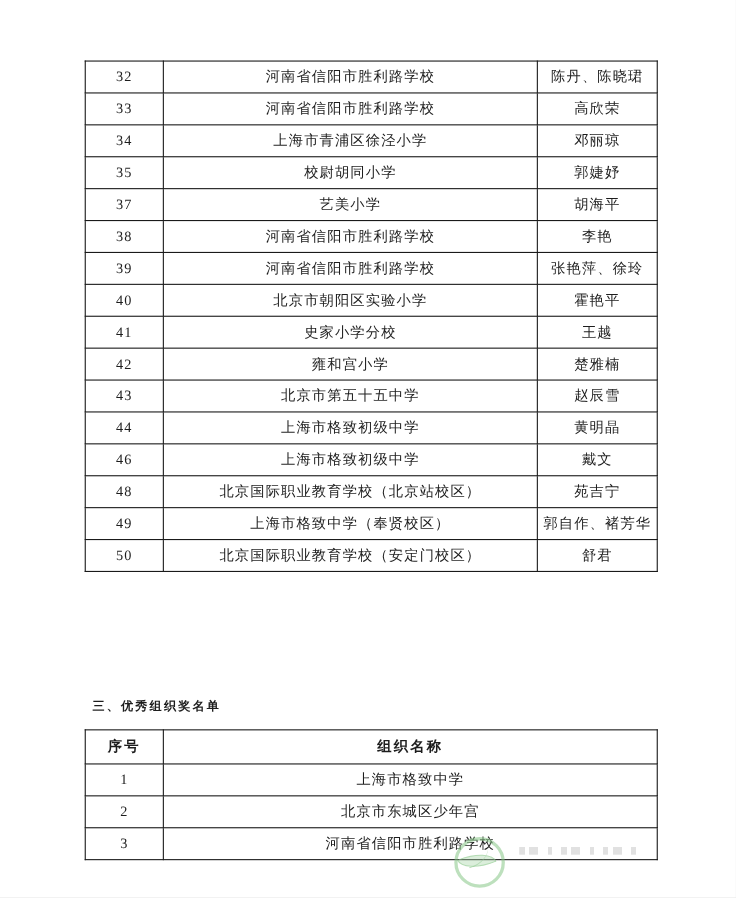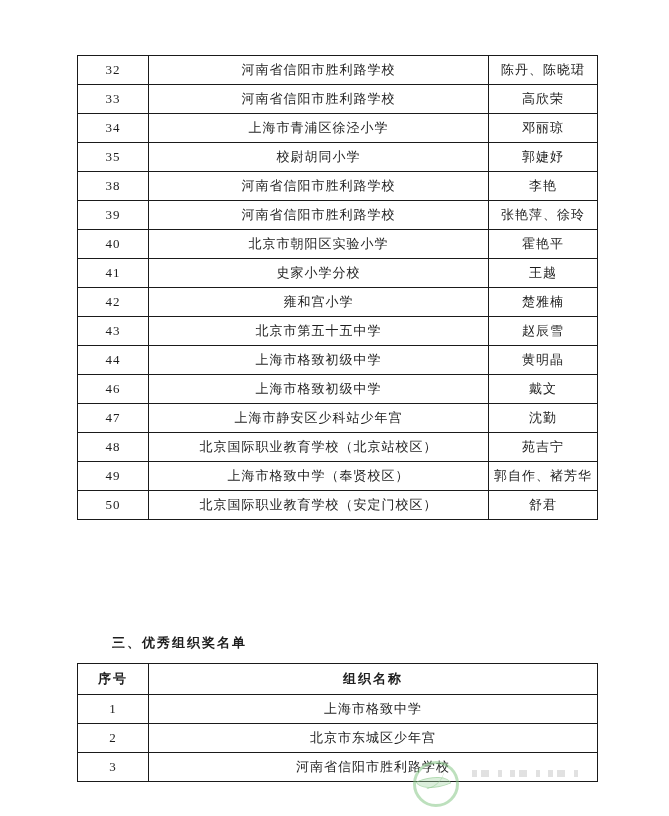--- a/index.html
+++ b/index.html
@@ -14,21 +14,21 @@
     font-size:13px;letter-spacing:1px;padding:0;overflow:hidden;white-space:nowrap;
     font-weight:normal;
   }
   .tbl1{left:77px;top:55px;width:520px;}
   .tbl1 tr{height:29px;}
   .tbl2{left:77px;top:663px;width:520px;}
   .tbl2 thead tr{height:31px;}
   .tbl2 tbody tr{height:29px;}
   .tbl2 th{font-weight:bold;letter-spacing:2px;}
   .section-title{
-    position:absolute;left:112px;top:634px;font-size:13px;font-weight:bold;
+    position:absolute;left:84px;top:634px;font-size:11px;font-weight:bold;
     letter-spacing:2px;
   }
   .wm-ring{
     position:absolute;left:413px;top:761px;width:40px;height:40px;
     border:3px solid rgba(134,198,134,0.55);border-radius:50%;
   }
   .wm-leaf{
     position:absolute;left:417px;top:775px;width:31px;height:13px;
     background:rgba(165,212,165,0.40);border:1px solid rgba(134,198,134,0.45);
     border-radius:0 100% 0 100%;transform:rotate(-22deg);
@@ -75,20 +75,25 @@
           <td>邓丽琼</td>
         </tr>
 
         <tr>
           <td>35</td>
           <td>校尉胡同小学</td>
           <td>郭婕妤</td>
         </tr>
 
 
+        <tr>
+          <td>37</td>
+          <td>艺美小学</td>
+          <td>胡海平</td>
+        </tr>
 
         <tr>
           <td>38</td>
           <td>河南省信阳市胜利路学校</td>
           <td>李艳</td>
         </tr>
 
         <tr>
           <td>39</td>
           <td>河南省信阳市胜利路学校</td>
@@ -125,25 +130,20 @@
           <td>黄明晶</td>
         </tr>
 
 
         <tr>
           <td>46</td>
           <td>上海市格致初级中学</td>
           <td>戴文</td>
         </tr>
 
-        <tr>
-          <td>47</td>
-          <td>上海市静安区少科站少年宫</td>
-          <td>沈勤</td>
-        </tr>
 
         <tr>
           <td>48</td>
           <td>北京国际职业教育学校（北京站校区）</td>
           <td>苑吉宁</td>
         </tr>
 
         <tr>
           <td>49</td>
           <td>上海市格致中学（奉贤校区）</td>

